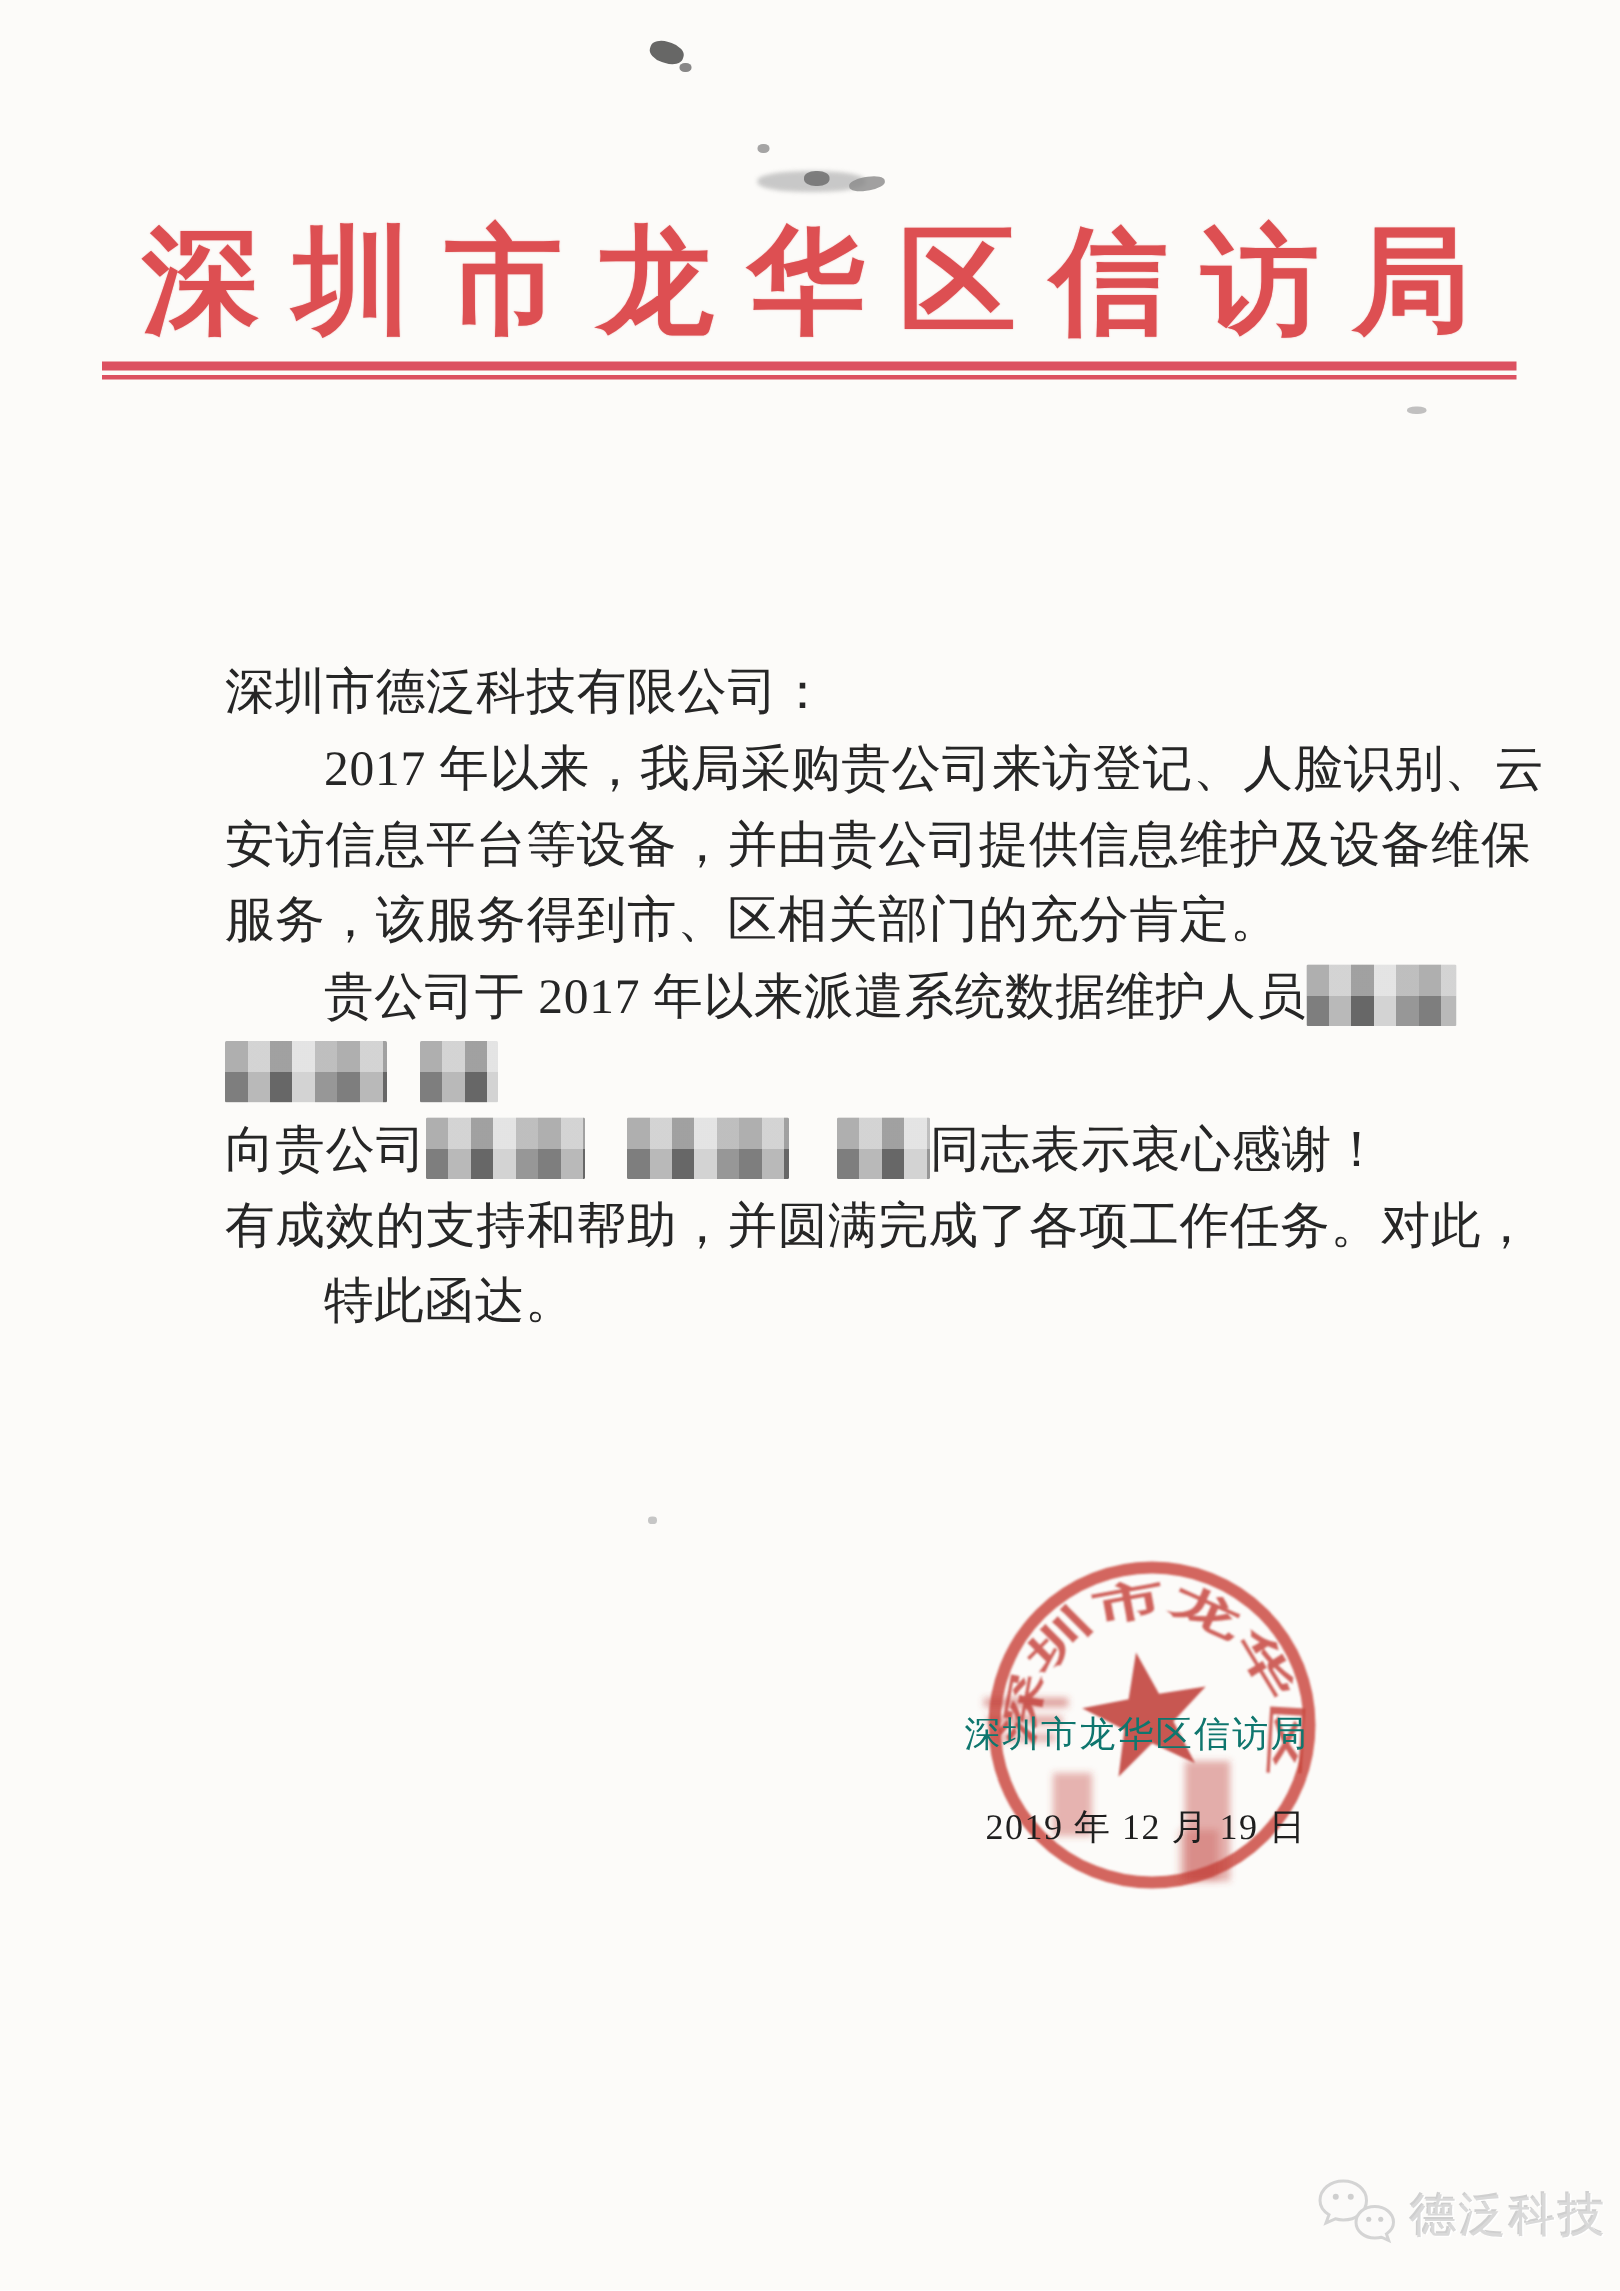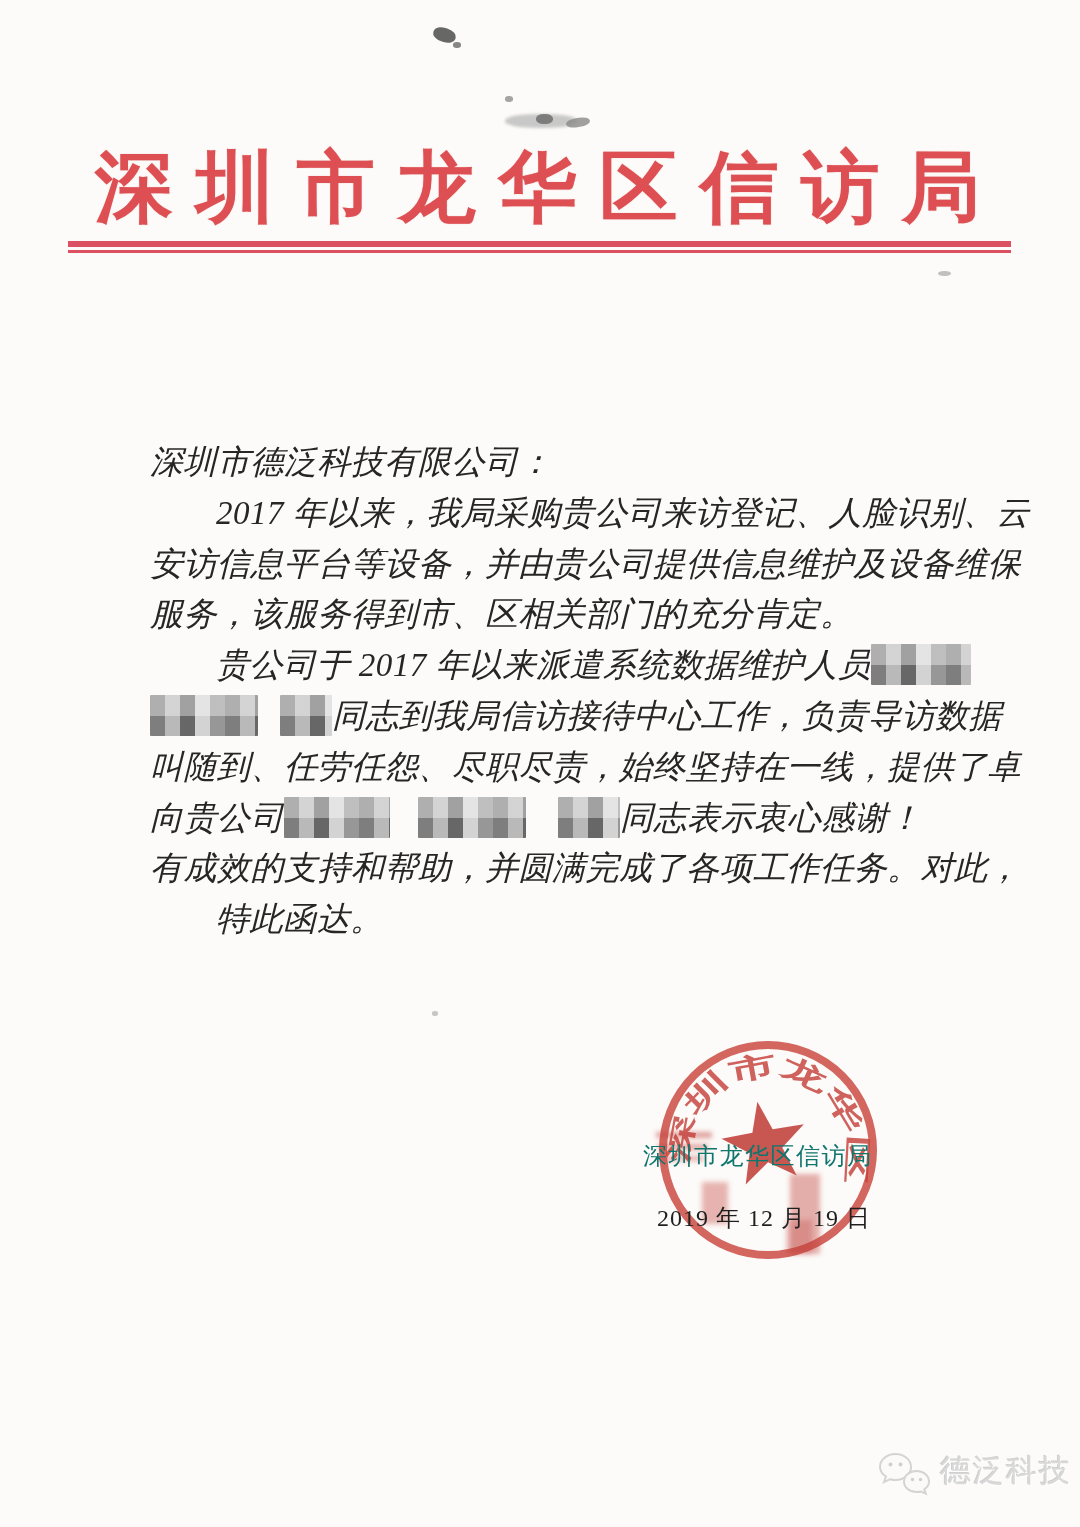--- a/index.html
+++ b/index.html
@@ -33,21 +33,20 @@
     font-size:47px;font-weight:bold;color:#161616;letter-spacing:8px;
   }
   
   .body-lines{
     position:absolute;left:150px;top:437px;width:790px;
     font-size:33px;color:var(--ink);
   }
   .body-lines .line{
     height:50.8px;line-height:50.8px;white-space:nowrap;
     letter-spacing:0.5px;
-    font-style:italic;
   }
   .body-lines .line.indent{padding-left:66px;}
   .redact{
     display:inline-block;height:41px;vertical-align:-9px;
     background:
       repeating-linear-gradient(0deg, rgba(255,255,255,0) 0 20px, rgba(255,255,255,.38) 20px 41px),
       repeating-linear-gradient(90deg, #7e7e7e 0 15px, #b9b9b9 15px 30px, #676767 30px 45px, #d3d3d3 45px 60px, #979797 60px 75px);
     border-radius:1px;
   }
   .rgap{display:inline-block;height:10px;}
@@ -57,21 +56,21 @@
     font-size:24px;color:#0f766e;letter-spacing:1.5px;white-space:nowrap;
   }
   .sig-date{
     position:absolute;left:657px;top:1202px;z-index:3;
     font-size:24px;color:#1f1f1f;letter-spacing:1px;white-space:nowrap;
   }
   .seal{position:absolute;left:650px;top:1032px;z-index:1;mix-blend-mode:multiply;}
   
   .watermark{
     position:absolute;left:876px;top:1450px;z-index:2;
-    display:flex;align-items:flex-start;gap:6px;
+    display:flex;align-items:flex-end;gap:6px;
   }
   .watermark .wm-text{
     font-size:31px;color:var(--wm-gray);letter-spacing:2px;
     text-shadow:1px 1px 0 #ffffff,-1px -1px 0 #cfcfcf;
     font-family:"Liberation Sans","DejaVu Sans",sans-serif;
   }
   
   .artifact{position:absolute;border-radius:45%;}
   .a1{left:433px;top:28px;width:23px;height:14px;background:#4c4c4c;transform:rotate(18deg);opacity:.85;}
   .a2{left:453px;top:42px;width:8px;height:6px;background:#6a6a6a;opacity:.8;}
@@ -110,22 +109,21 @@
   <div class="rule-thick"></div>
   <div class="rule-thin"></div>
 
 
   <div class="body-lines" id="body-lines">
       <div class="line"><span>深圳市德泛科技有限公司：</span></div>
       <div class="line indent"><span>2017 年以来，我局采购贵公司来访登记、人脸识别、云</span></div>
       <div class="line"><span>安访信息平台等设备，并由贵公司提供信息维护及设备维保</span></div>
       <div class="line"><span>服务，该服务得到市、区相关部门的充分肯定。</span></div>
       <div class="line indent"><span>贵公司于 2017 年以来派遣系统数据维护人员</span><span class="redact" style="width: 100px;"></span></div>
-      <div class="line"><span class="redact" style="width: 108px;"></span><span class="rgap" style="width: 22px;"></span><span class="redact" style="width: 52px;"></span><span>同志到我局信访接待中心工作，负责导访数据</span></div>
-      <div class="line"><span>叫随到、任劳任怨、尽职尽责，始终坚持在一线，提供了卓</span></div>
+      <div class="line"><span class="redact" style="width: 108px;"></span><span class="rgap" style="width: 22px;"></span><span class="redact" style="width: 52px;"></span></div>
       <div class="line"><span>向贵公司</span><span class="redact" style="width: 106px;"></span><span class="rgap" style="width: 28px;"></span><span class="redact" style="width: 108px;"></span><span class="rgap" style="width: 32px;"></span><span class="redact" style="width: 62px;"></span><span>同志表示衷心感谢！</span></div>
       <div class="line"><span>有成效的支持和帮助，并圆满完成了各项工作任务。对此，</span></div>
       <div class="line indent"><span>特此函达。</span></div>
     </div>
 
   <svg class="seal" width="240" height="240" viewBox="0 0 240 240">
     <defs>
       <filter id="soft">
           <feGaussianBlur stdDeviation="0.7"></feGaussianBlur>
         </filter>

